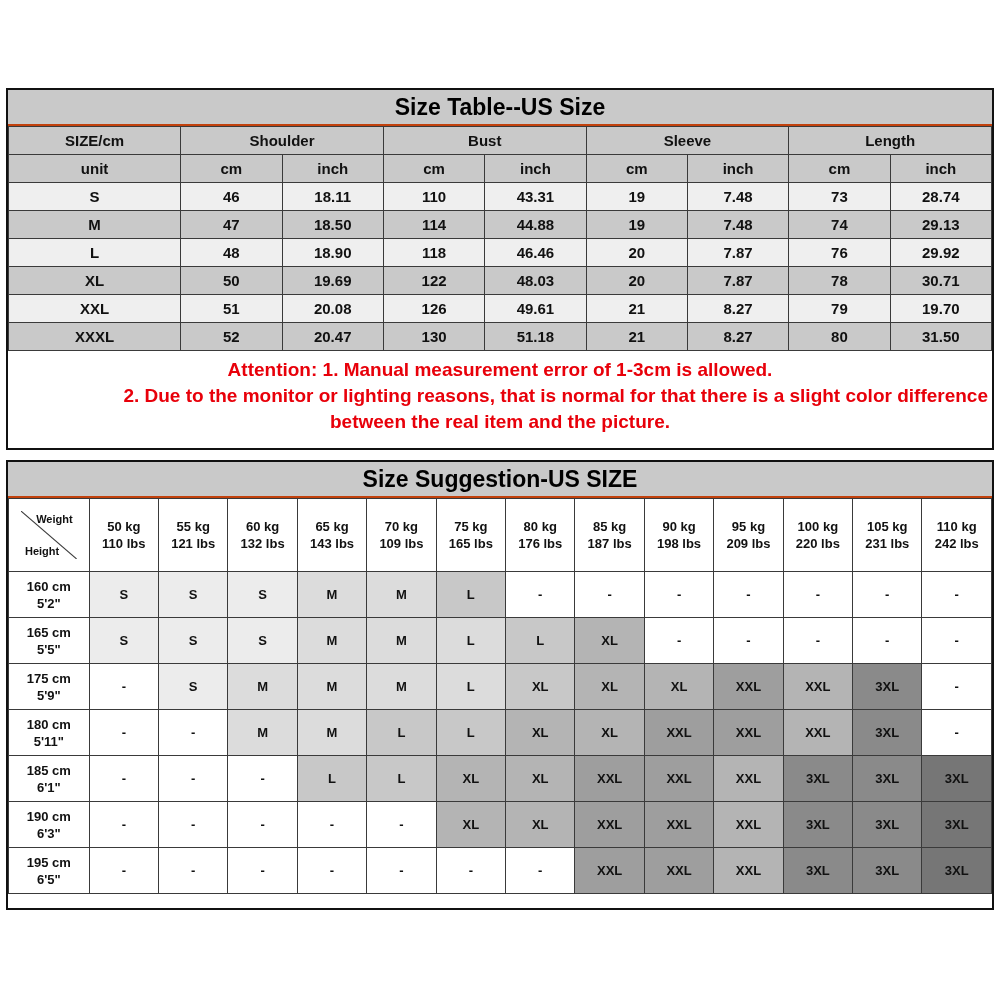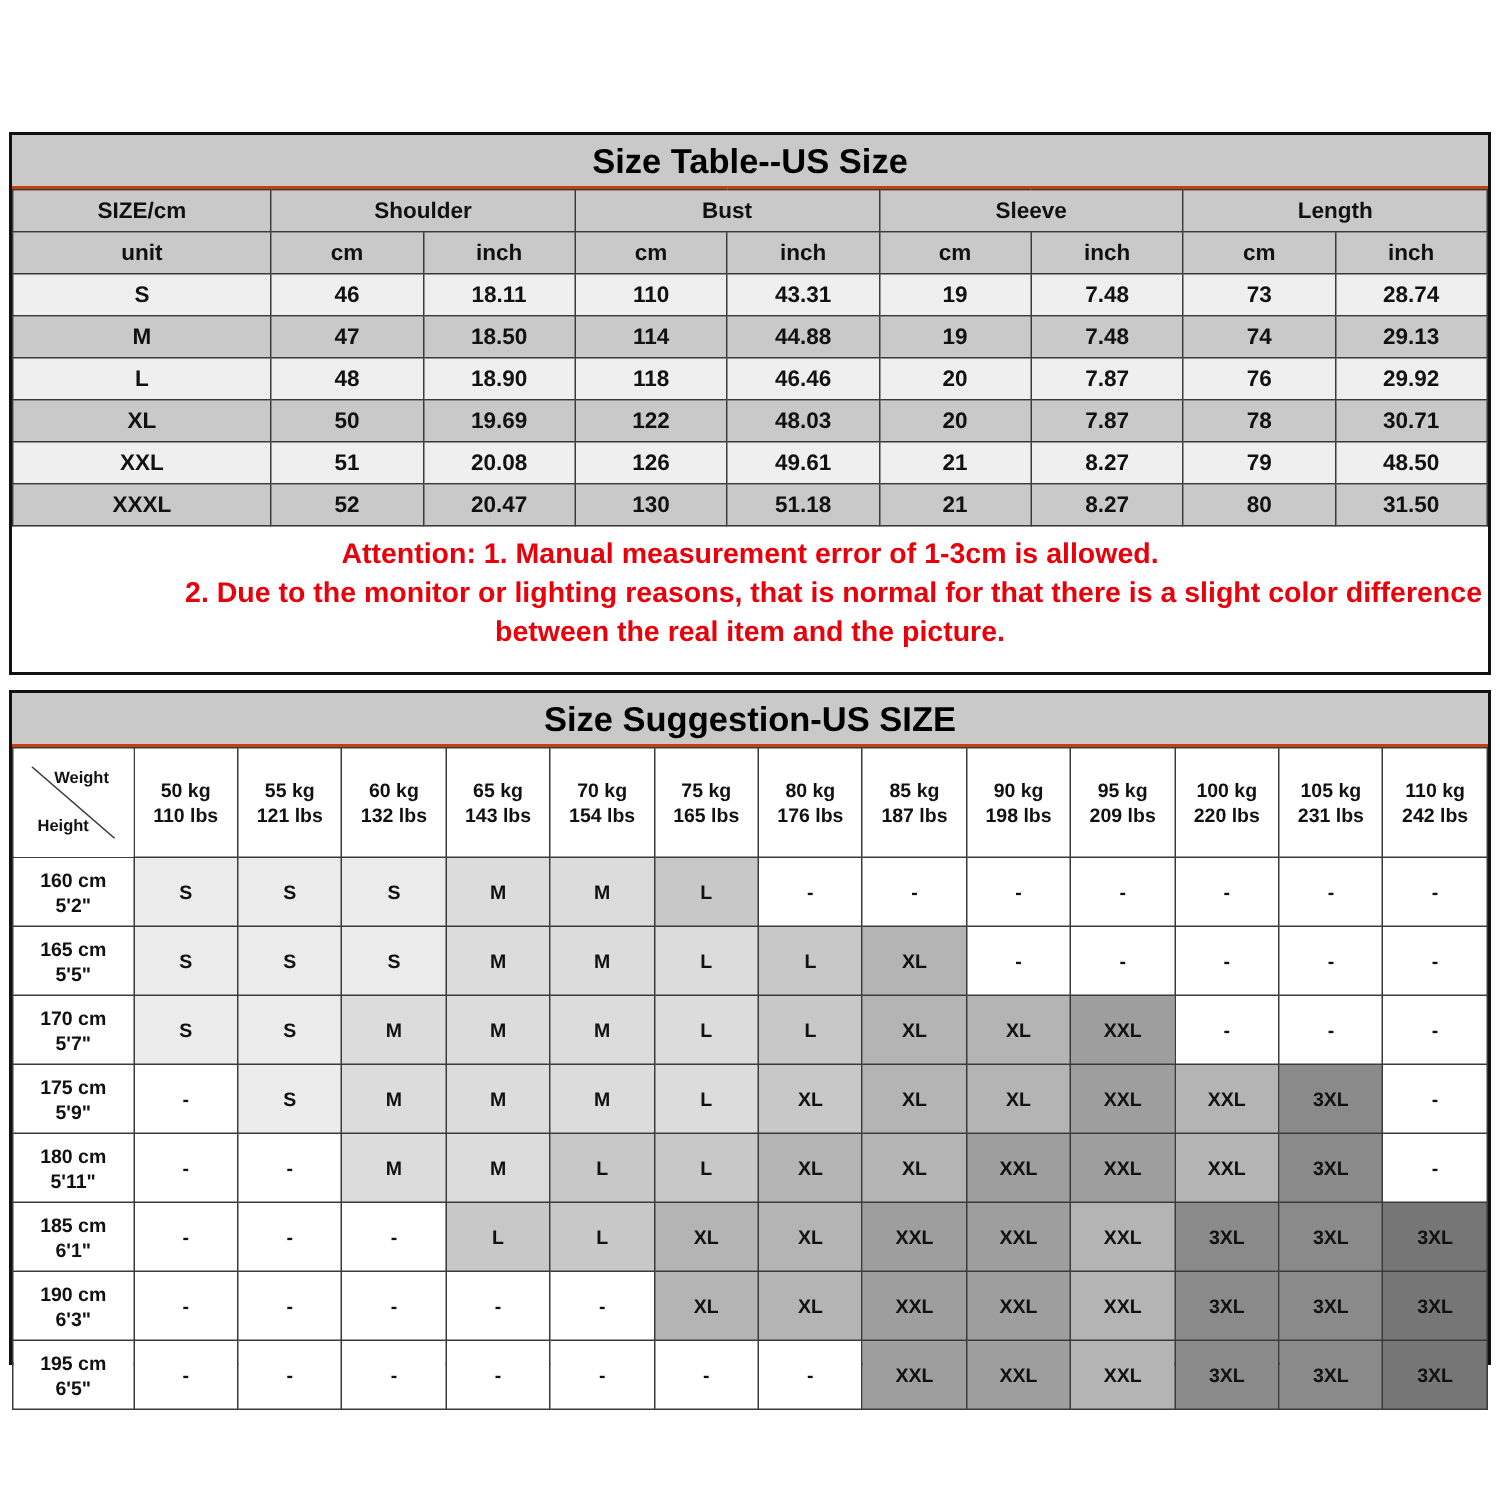--- a/index.html
+++ b/index.html
@@ -239,21 +239,21 @@
         </tr>
         <tr class="row-light">
           <td>XXL</td>
           <td>51</td>
           <td>20.08</td>
           <td>126</td>
           <td>49.61</td>
           <td>21</td>
           <td>8.27</td>
           <td>79</td>
-          <td>48.50</td>
+          <td>19.70</td>
         </tr>
         <tr class="row-grey">
           <td>XXXL</td>
           <td>52</td>
           <td>20.47</td>
           <td>130</td>
           <td>51.18</td>
           <td>21</td>
           <td>8.27</td>
           <td>80</td>
@@ -310,21 +310,21 @@
             <td class="colhead">
               <div>60 kg</div>
               <div>132 lbs</div>
             </td>
             <td class="colhead">
               <div>65 kg</div>
               <div>143 lbs</div>
             </td>
             <td class="colhead">
               <div>70 kg</div>
-              <div>154 lbs</div>
+              <div>109 lbs</div>
             </td>
             <td class="colhead">
               <div>75 kg</div>
               <div>165 lbs</div>
             </td>
             <td class="colhead">
               <div>80 kg</div>
               <div>176 lbs</div>
             </td>
             <td class="colhead">
@@ -379,39 +379,20 @@
             <td class="s1">S</td>
             <td class="s1">S</td>
             <td class="s1">S</td>
             <td class="s2">M</td>
             <td class="s2">M</td>
             <td class="s2">L</td>
             <td class="s3">L</td>
             <td class="s4">XL</td>
             <td class="s0">-</td>
             <td class="s0">-</td>
-            <td class="s0">-</td>
-            <td class="s0">-</td>
-            <td class="s0">-</td>
-          </tr>
-          <tr>
-            <td class="rowhead">
-              <div>170 cm</div>
-              <div>5'7"</div>
-            </td>
-            <td class="s1">S</td>
-            <td class="s1">S</td>
-            <td class="s2">M</td>
-            <td class="s2">M</td>
-            <td class="s2">M</td>
-            <td class="s2">L</td>
-            <td class="s3">L</td>
-            <td class="s4">XL</td>
-            <td class="s4">XL</td>
-            <td class="s5">XXL</td>
             <td class="s0">-</td>
             <td class="s0">-</td>
             <td class="s0">-</td>
           </tr>
           <tr>
             <td class="rowhead">
               <div>175 cm</div>
               <div>5'9"</div>
             </td>
             <td class="s0">-</td>

